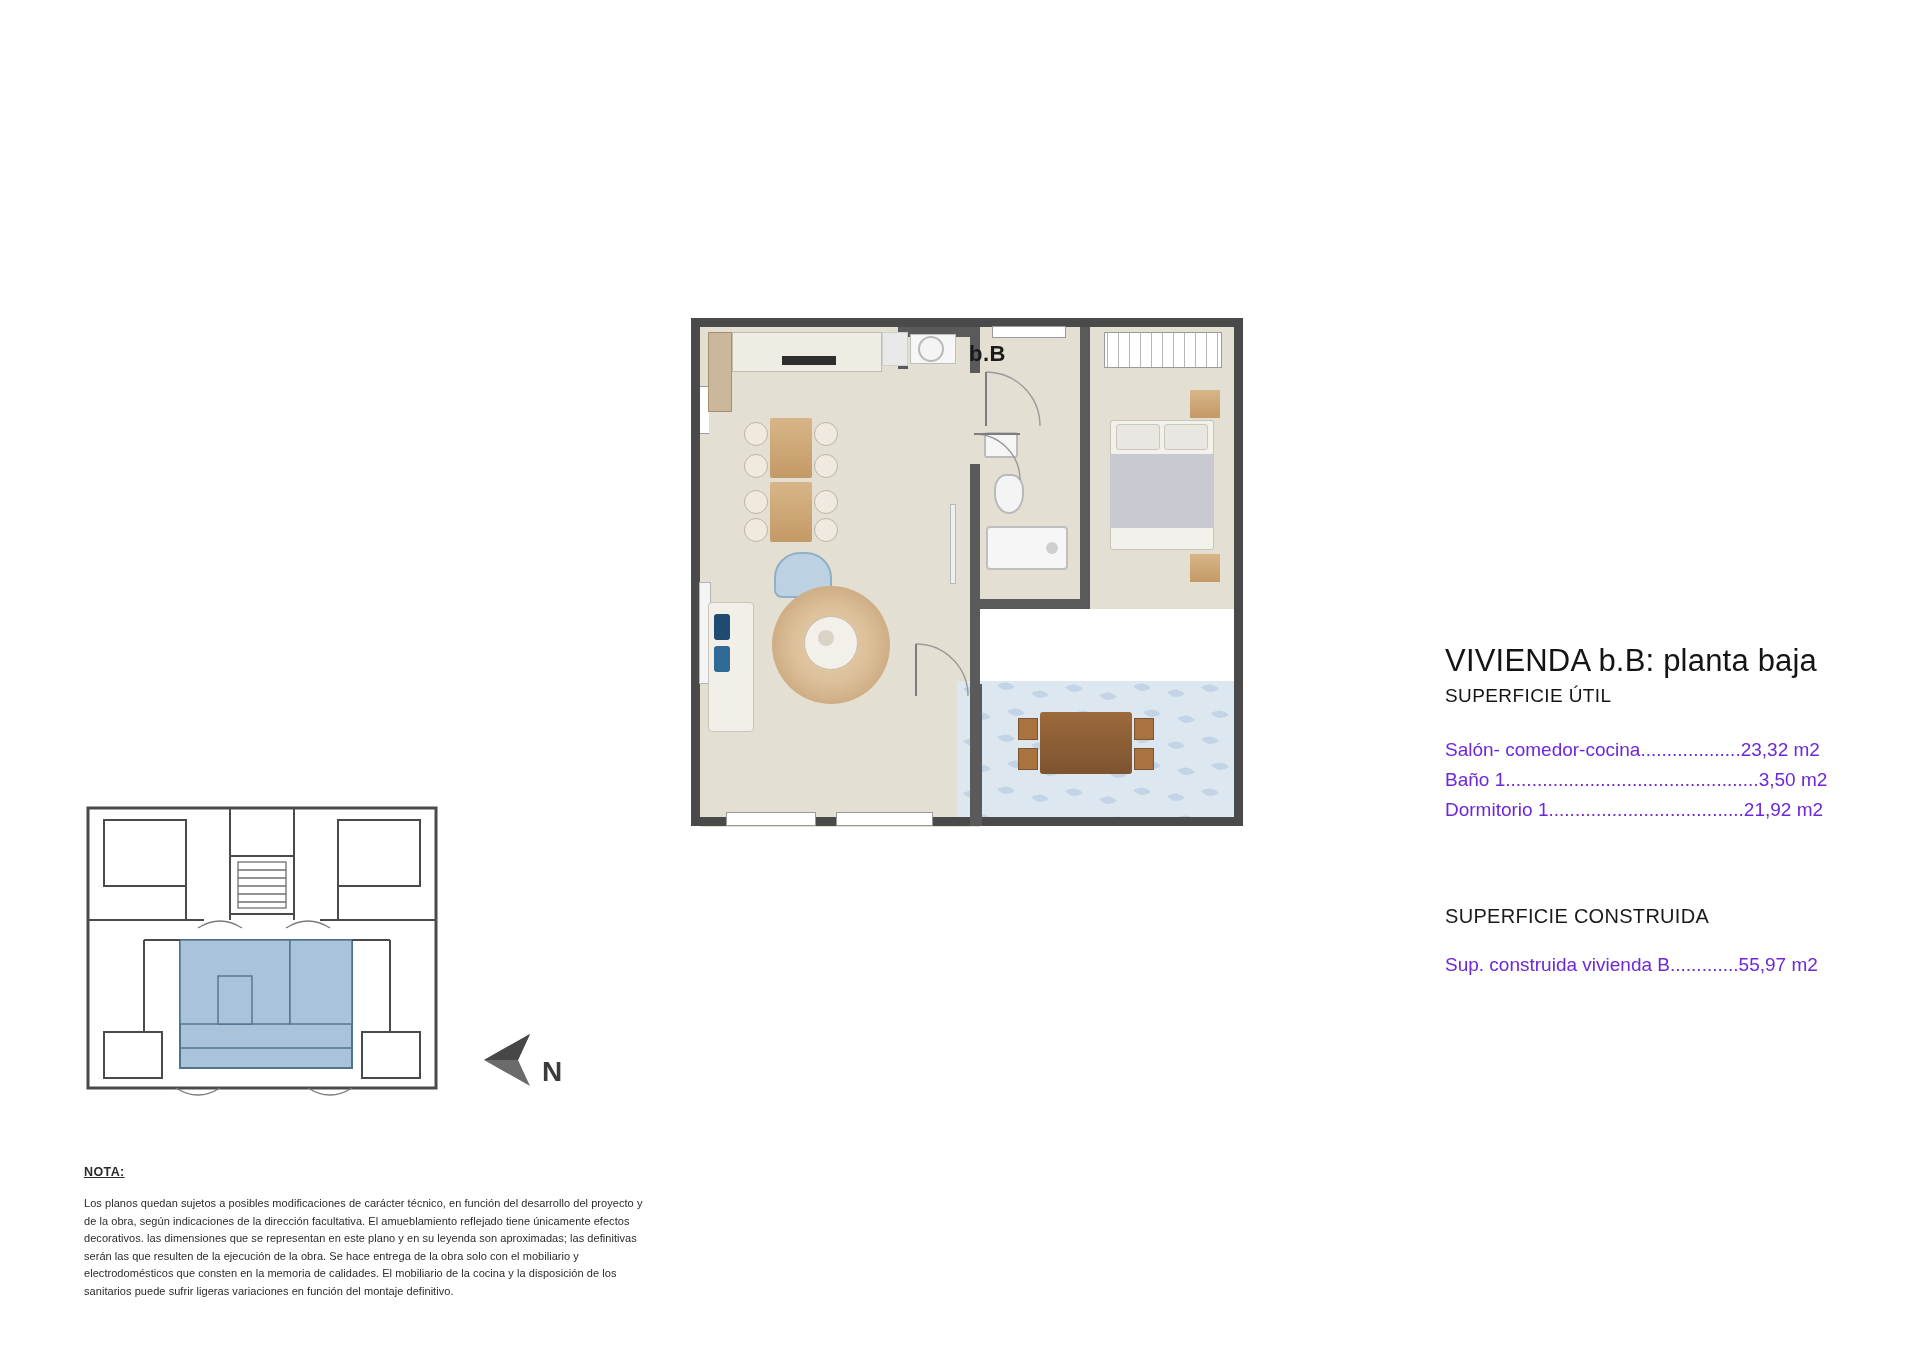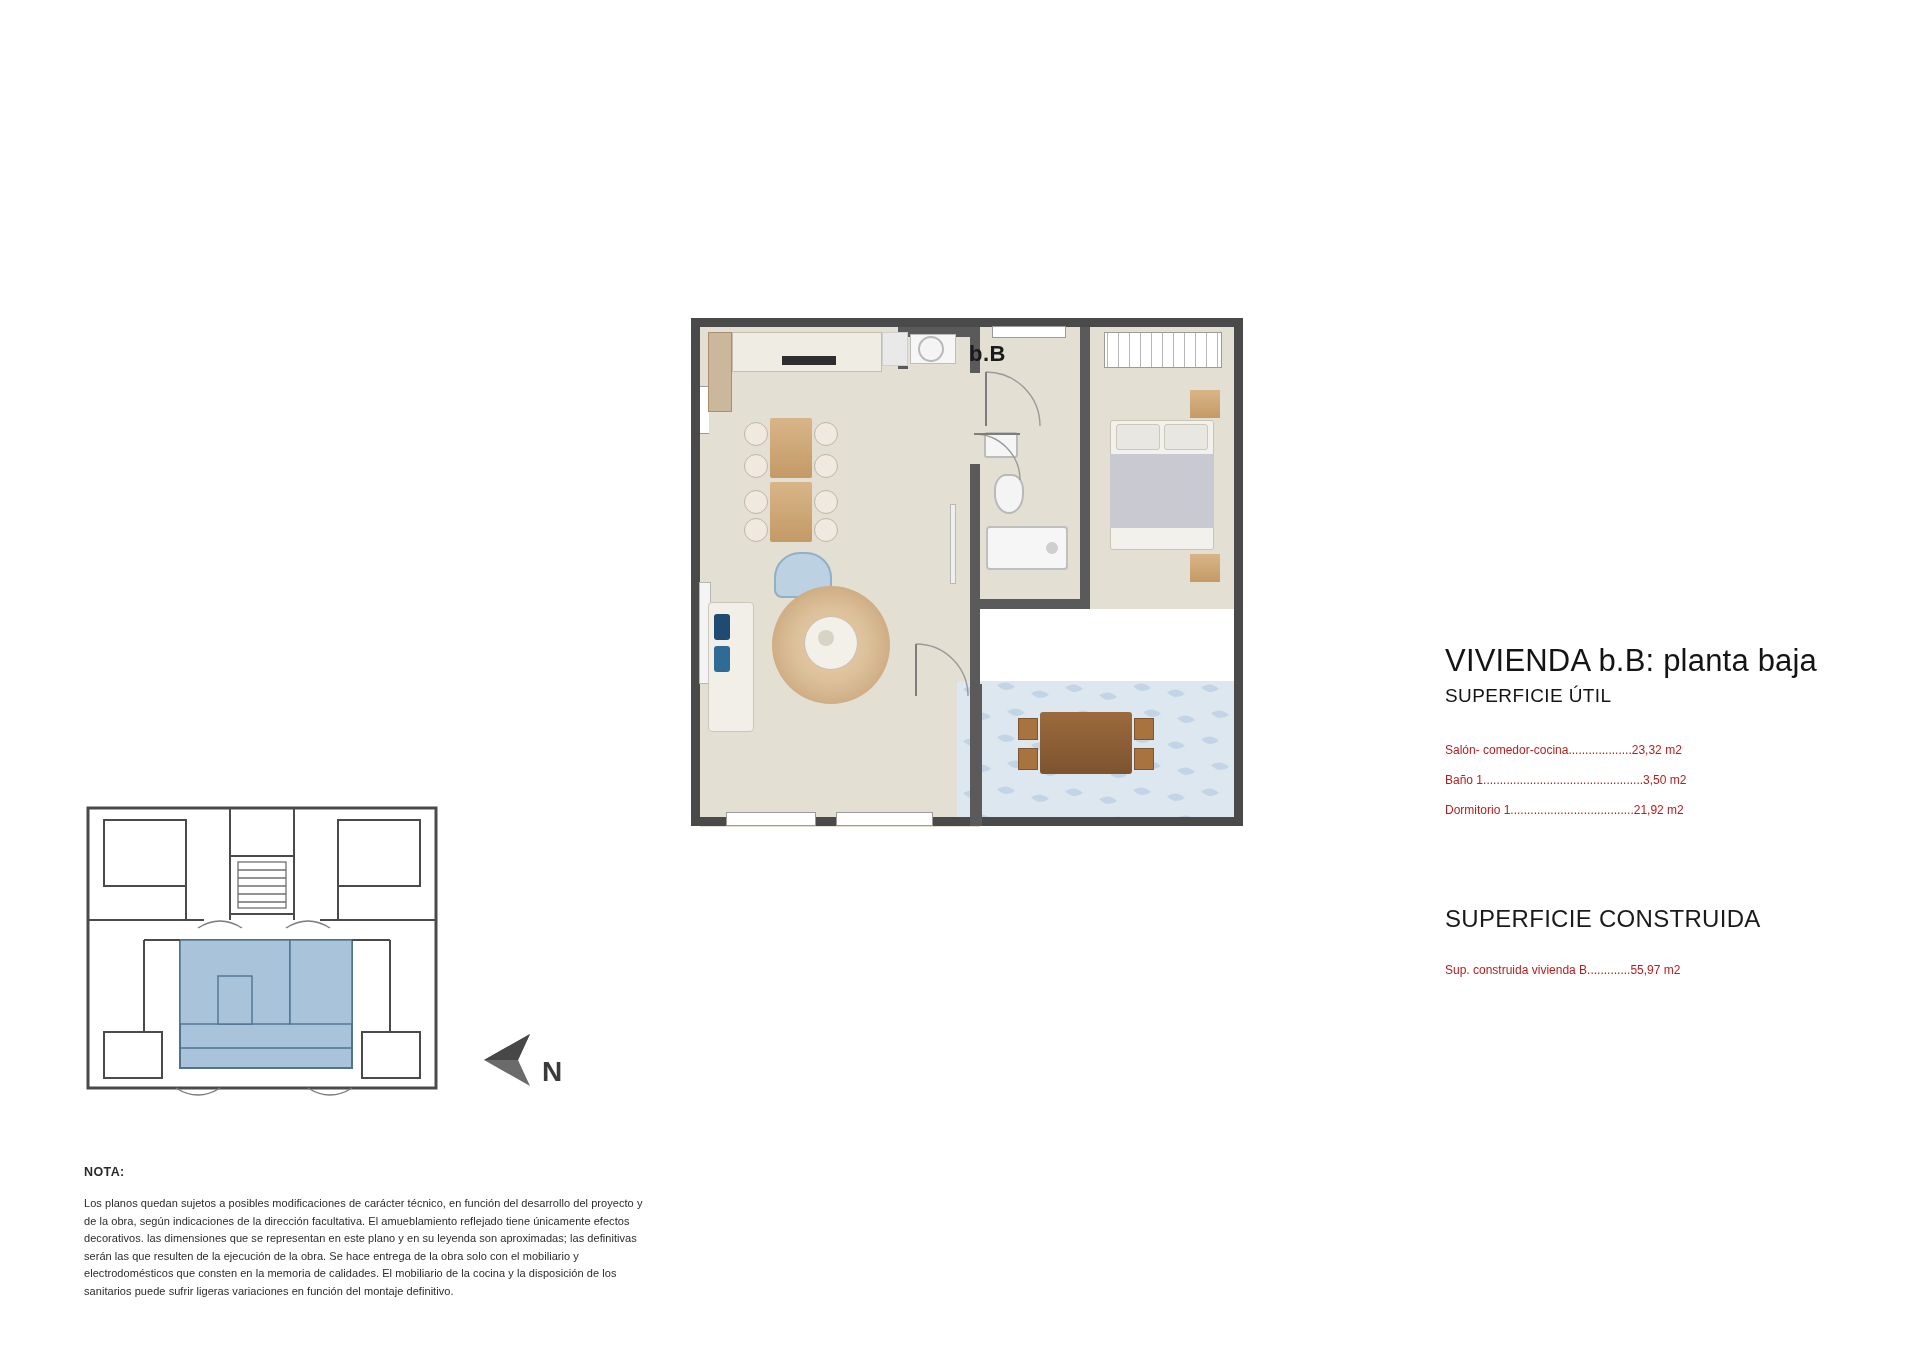--- a/index.html
+++ b/index.html
@@ -111,28 +111,28 @@
     margin: 8px 0 6px 0;
     white-space: nowrap;
   }
   #info .subtitle {
     font-size: 19px;
     letter-spacing: .4px;
     margin: 0 0 28px 0;
     color: #141414;
   }
   #info .row {
-    font-size: 12px;
+    font-size: 19px;
     line-height: 30px;
-    color: #b91c1c;
+    color: #6d28d9;
     white-space: nowrap;
   }
   #info .gap-md { height: 26px; }
   #info .sec {
-    font-size: 24px;
+    font-size: 20px;
     letter-spacing: .3px;
     margin-top: 28px;
     margin-bottom: 22px;
   }
 
   
   #keyplan {
     position: absolute;
     left: 80px;
     top: 800px;
@@ -162,20 +162,21 @@
     left: 84px;
     top: 1165px;
     width: 560px;
     color: #2b2b2b;
   }
   #note .note-title {
     font-size: 12.5px;
     font-weight: bold;
     letter-spacing: .4px;
     margin-bottom: 16px;
+    text-decoration: underline;
   }
   #note .note-body {
     font-size: 11px;
     line-height: 17.5px;
     letter-spacing: .05px;
   }
 </style>
 </head>
 <body>
 

